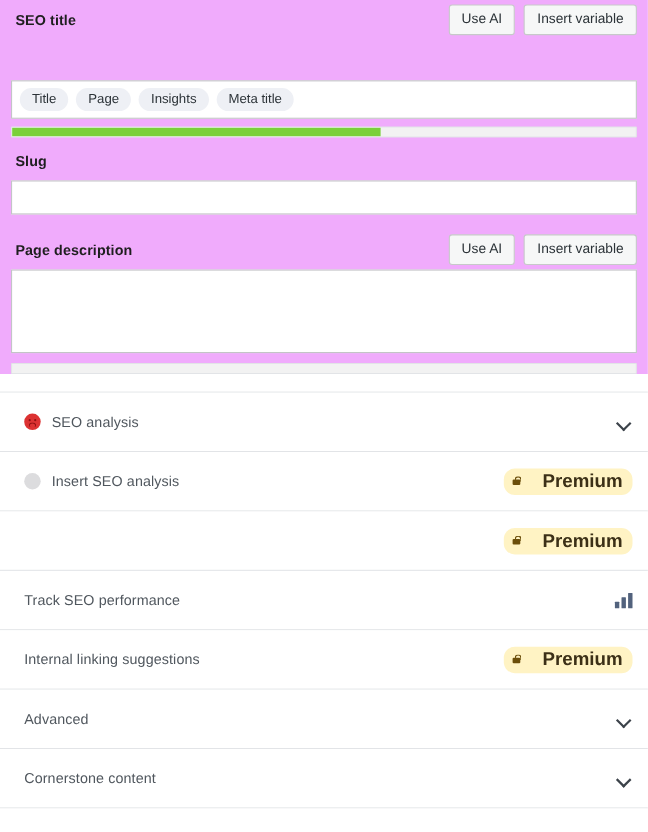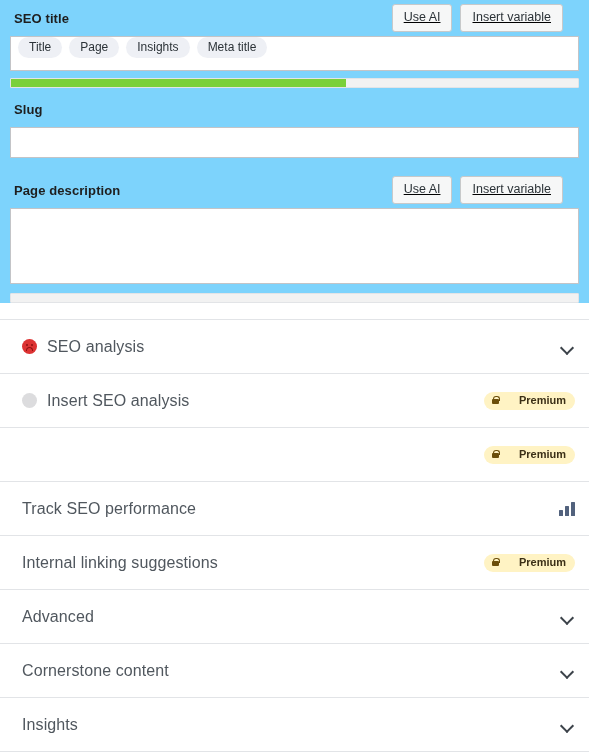--- a/index.html
+++ b/index.html
@@ -8,65 +8,65 @@
     height: 756px;
     background: #ffffff;
     font-family: "Liberation Sans", sans-serif;
     -webkit-font-smoothing: antialiased;
   }
   body { overflow: hidden; }
 
   
   .editor-area {
     padding: 0 10px;
-    background: #7dd3fc;
+    background: #f0abfc;
   }
 
   .field-header {
     position: relative;
     height: 36px;
     display: flex;
     align-items: center;
     padding-left: 4px;
   }
   .field-label {
     font-size: 13px;
     font-weight: bold;
     color: #1e1e1e;
     letter-spacing: 0.1px;
   }
   .header-buttons {
     position: absolute;
-    right: 16px;
+    right: 0;
     top: 4px;
     display: flex;
     gap: 8px;
-    text-decoration: underline;
   }
   .btn {
     background: #f6f7f7;
     border: 1px solid #c7c9ca;
     border-radius: 3px;
     font-family: "Liberation Sans", sans-serif;
     font-size: 12.5px;
     color: #2c3338;
     padding: 6px 11px 7px 11px;
     line-height: 1;
     cursor: pointer;
     white-space: nowrap;
   }
 
   .seo-title-box {
     border: 1px solid #c3c4c7;
     background: #ffffff;
     height: 35px;
     display: flex;
-    align-items: flex-start;
+    align-items: center;
     padding: 0 7px;
     gap: 7px;
+    margin-top: 37px;
   }
   .var-pill {
     background: #eef0f5;
     border-radius: 11px;
     font-size: 12px;
     color: #2c3338;
     padding: 4px 11px 5px 11px;
     line-height: 1;
     white-space: nowrap;
     cursor: pointer;
@@ -131,21 +131,21 @@
     cursor: pointer;
     background: #ffffff;
   }
   .row-left {
     display: flex;
     align-items: center;
     gap: 10px;
     min-width: 0;
   }
   .row-title {
-    font-size: 16px;
+    font-size: 13px;
     color: #50575e;
     letter-spacing: 0.1px;
     white-space: nowrap;
   }
   .row-right {
     position: absolute;
     right: 14px;
     top: 50%;
     transform: translateY(-50%);
     display: flex;
@@ -202,21 +202,21 @@
     left: 0; top: 5.4px; width: 15px; height: 4.2px;
   }
   .icon-plus::after {
     top: 0; left: 5.4px; height: 15px; width: 4.2px;
   }
 
   .badge-premium {
     background: #fff3c4;
     color: #3c3017;
     border-radius: 10px;
-    font-size: 11px;
+    font-size: 17px;
     font-weight: bold;
     padding: 3px 9px 4px 8px;
     display: inline-flex;
     align-items: center;
     gap: 20px;
     line-height: 1;
     white-space: nowrap;
   }
   .lock-glyph {
     display: inline-block;

